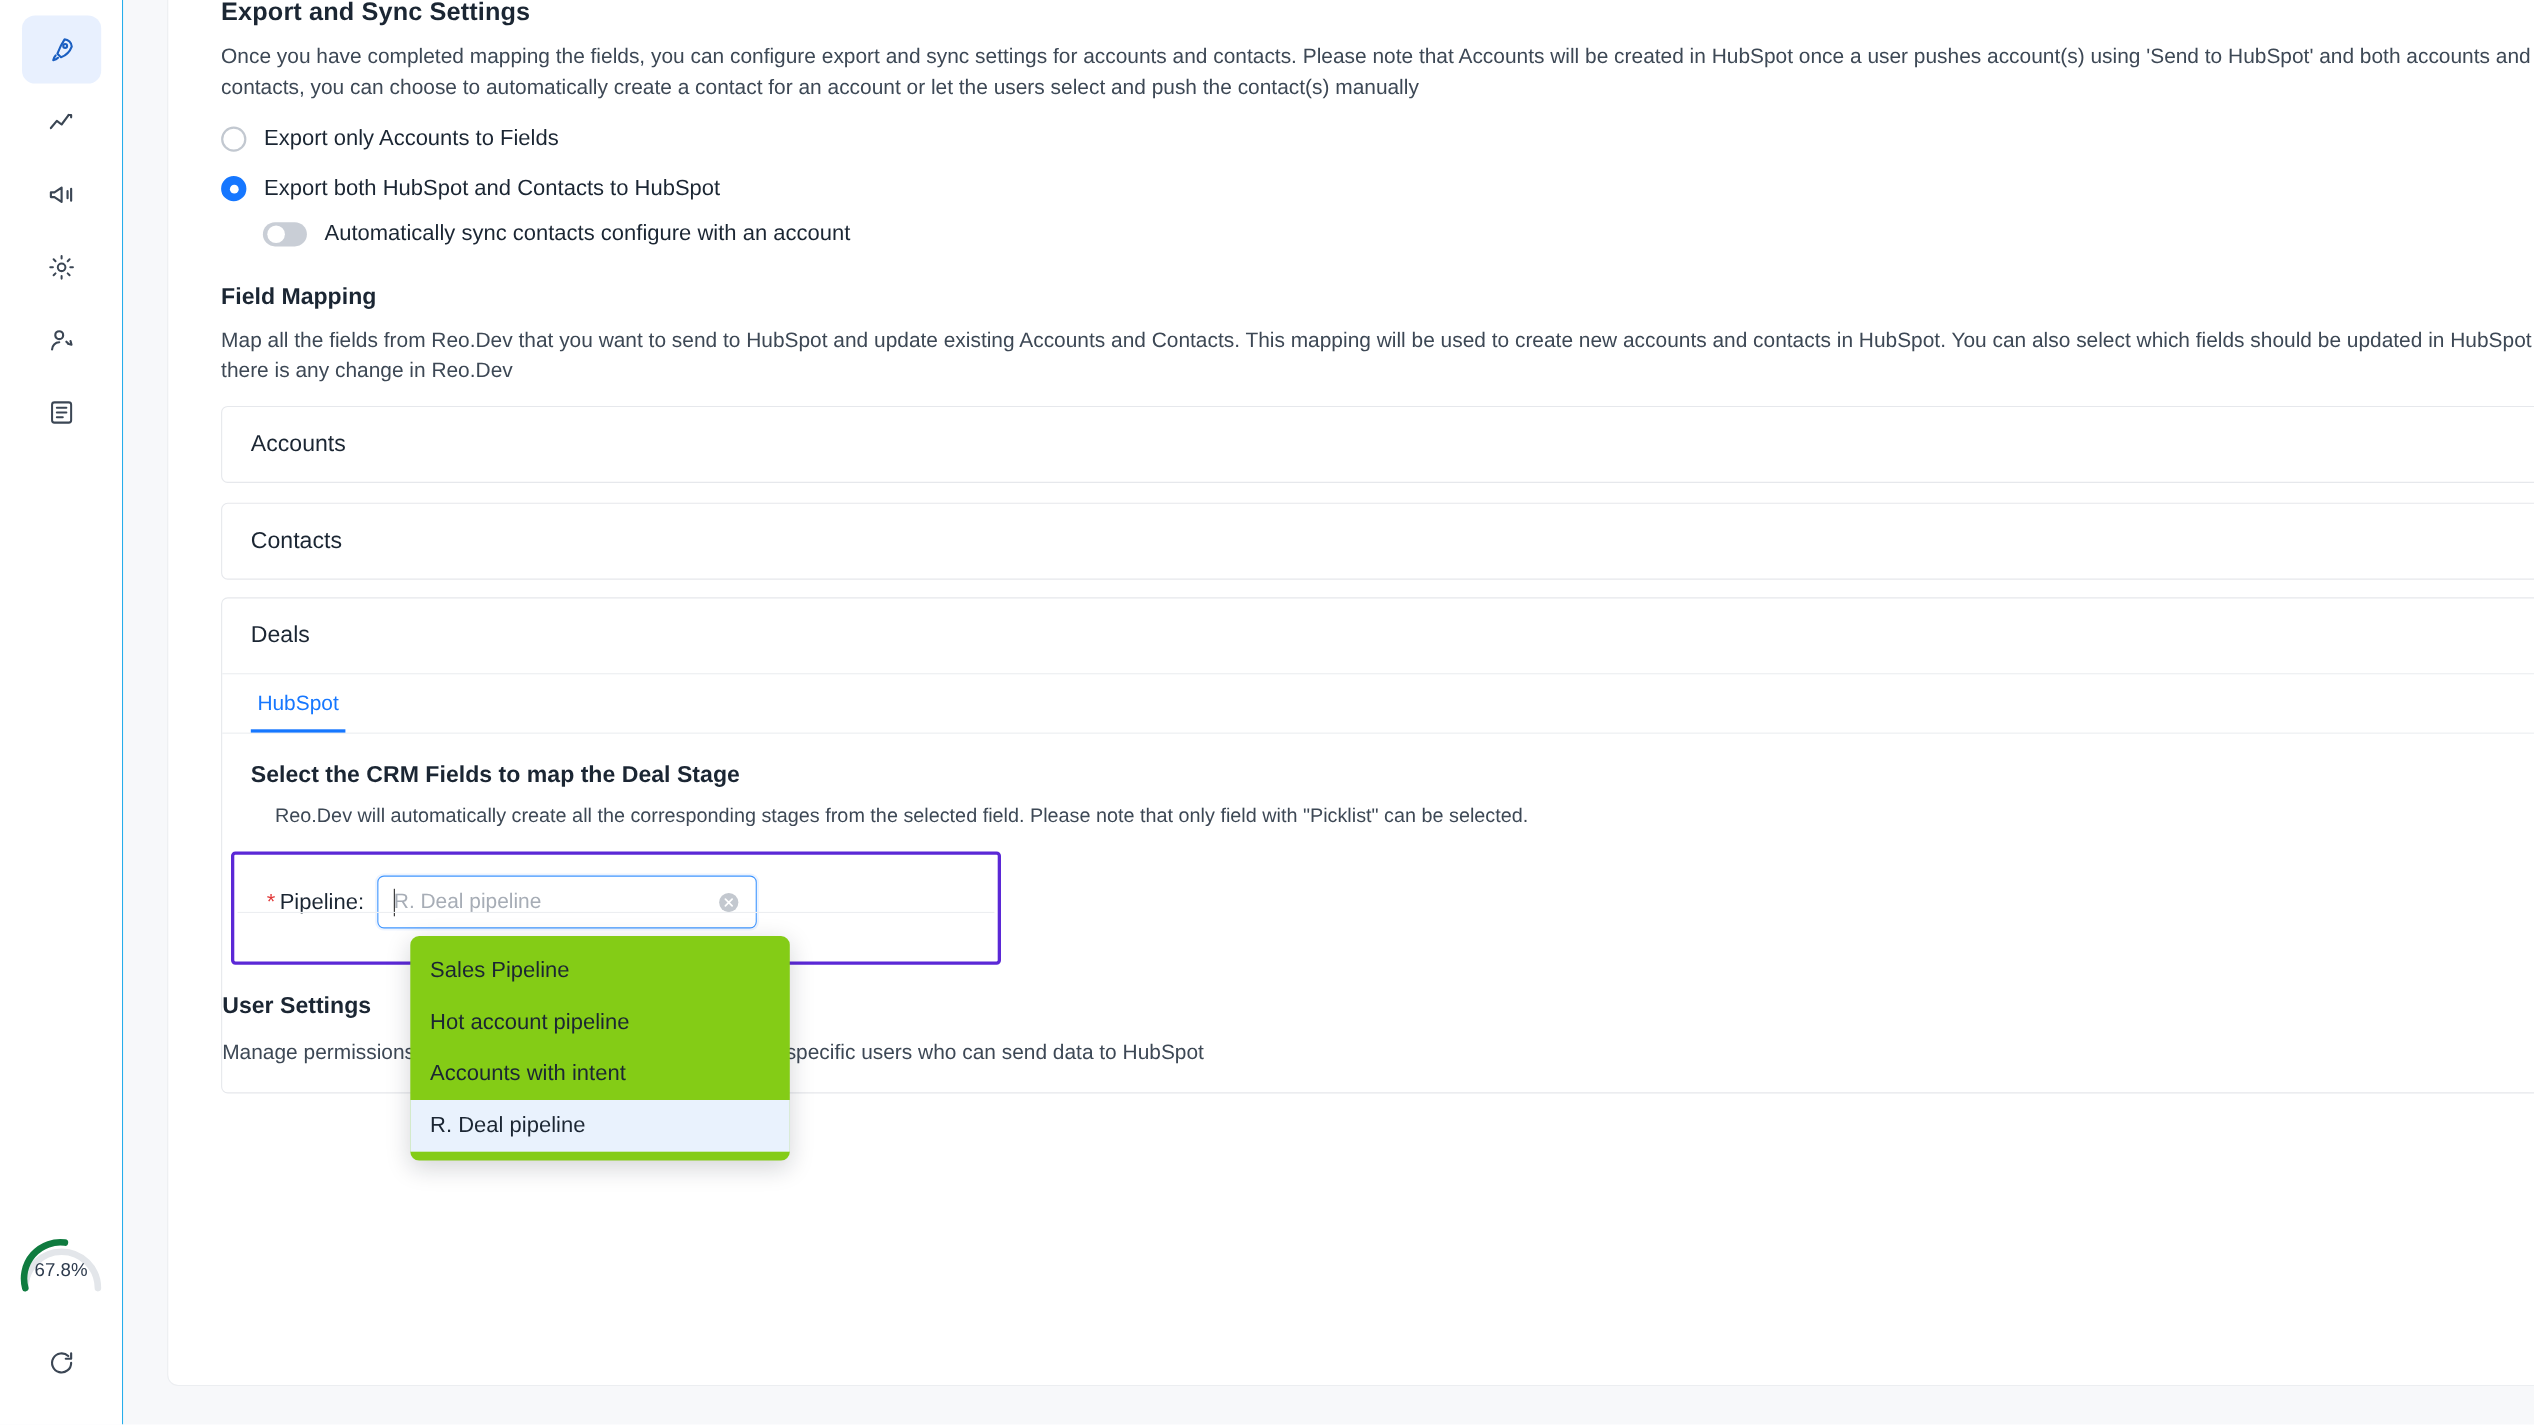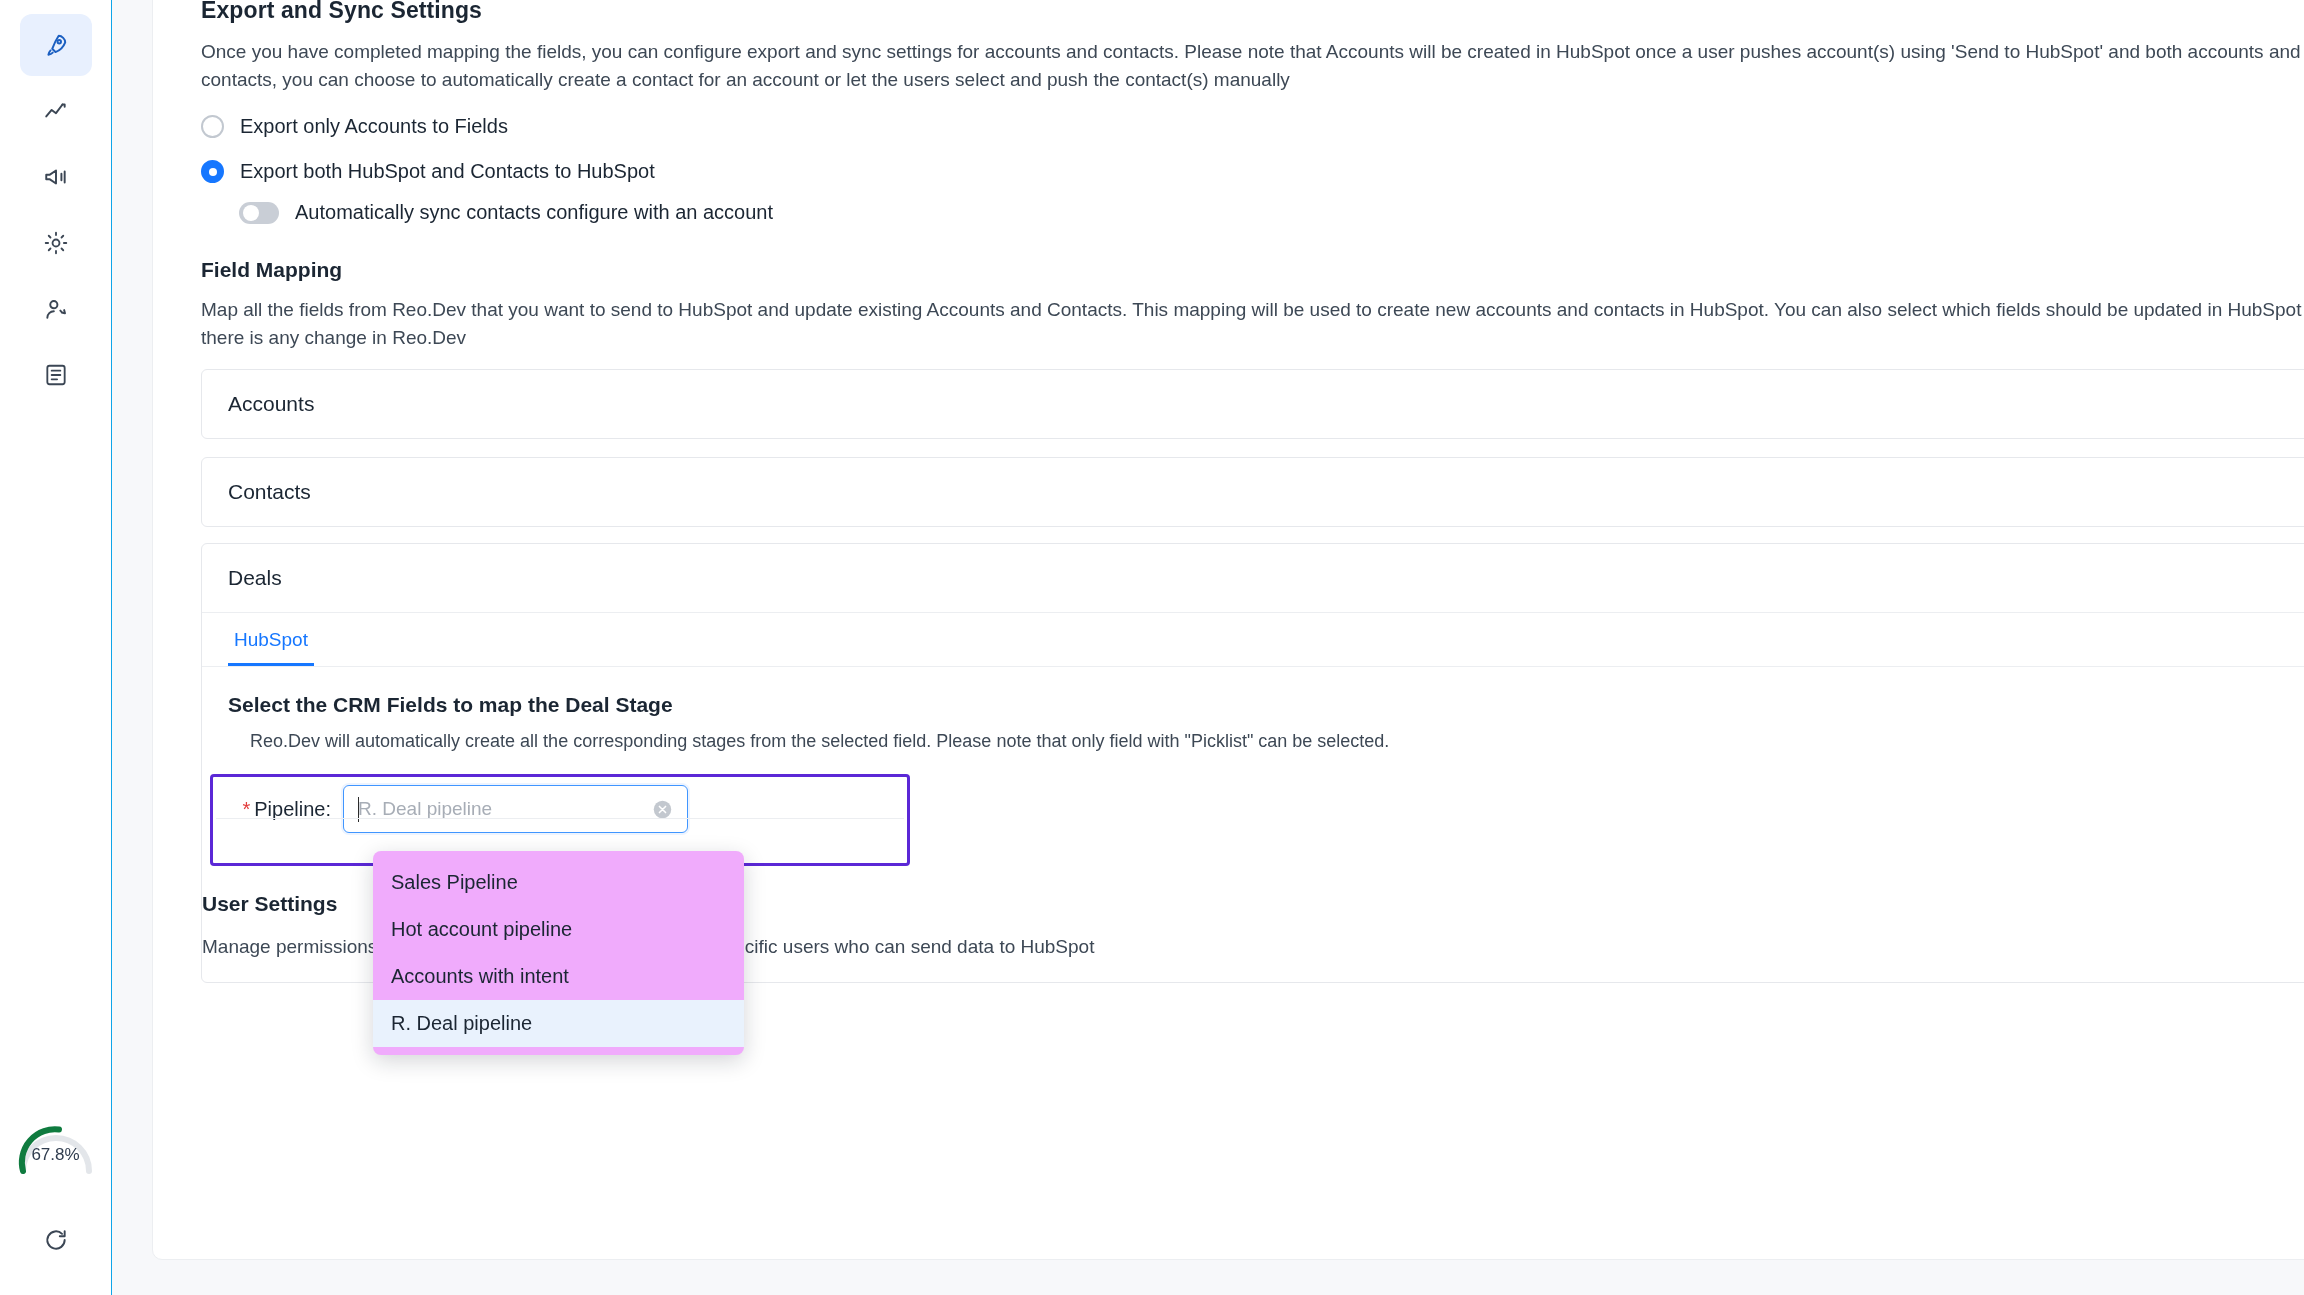--- a/index.html
+++ b/index.html
@@ -199,21 +199,21 @@
     margin: 14px 0 0 48px;
   }
 
   
   .form-region {
     position: relative;
     margin: 22px 0 0 8px;
     width: 700px;
     border: 3px solid #5b28d6;
     border-radius: 4px;
-    padding: 0 0 22px 0;
+    padding: 11px 0 22px 0;
   }
   .field-row {
     display: flex;
     align-items: center;
     padding: 8px 0 8px 14px;
     min-height: 56px;
   }
   .field-label {
     font-size: 20px;
     color: #1b2633;
@@ -260,22 +260,22 @@
     bottom: 44px;
     height: 1px;
     background: #eceef1;
   }
 
   
   .dropdown {
     position: absolute;
     left: 160px;
     top: 74px;
-    width: 371px;
-    background: #f0abfc;
+    width: 345px;
+    background: #84cc16;
     border-radius: 8px;
     box-shadow: 0 6px 22px rgba(16,24,40,.18);
     padding: 8px 0;
     z-index: 40;
   }
   .dd-option {
     padding: 12px 18px;
     font-size: 20px;
     color: #1b2633;
     cursor: pointer;

